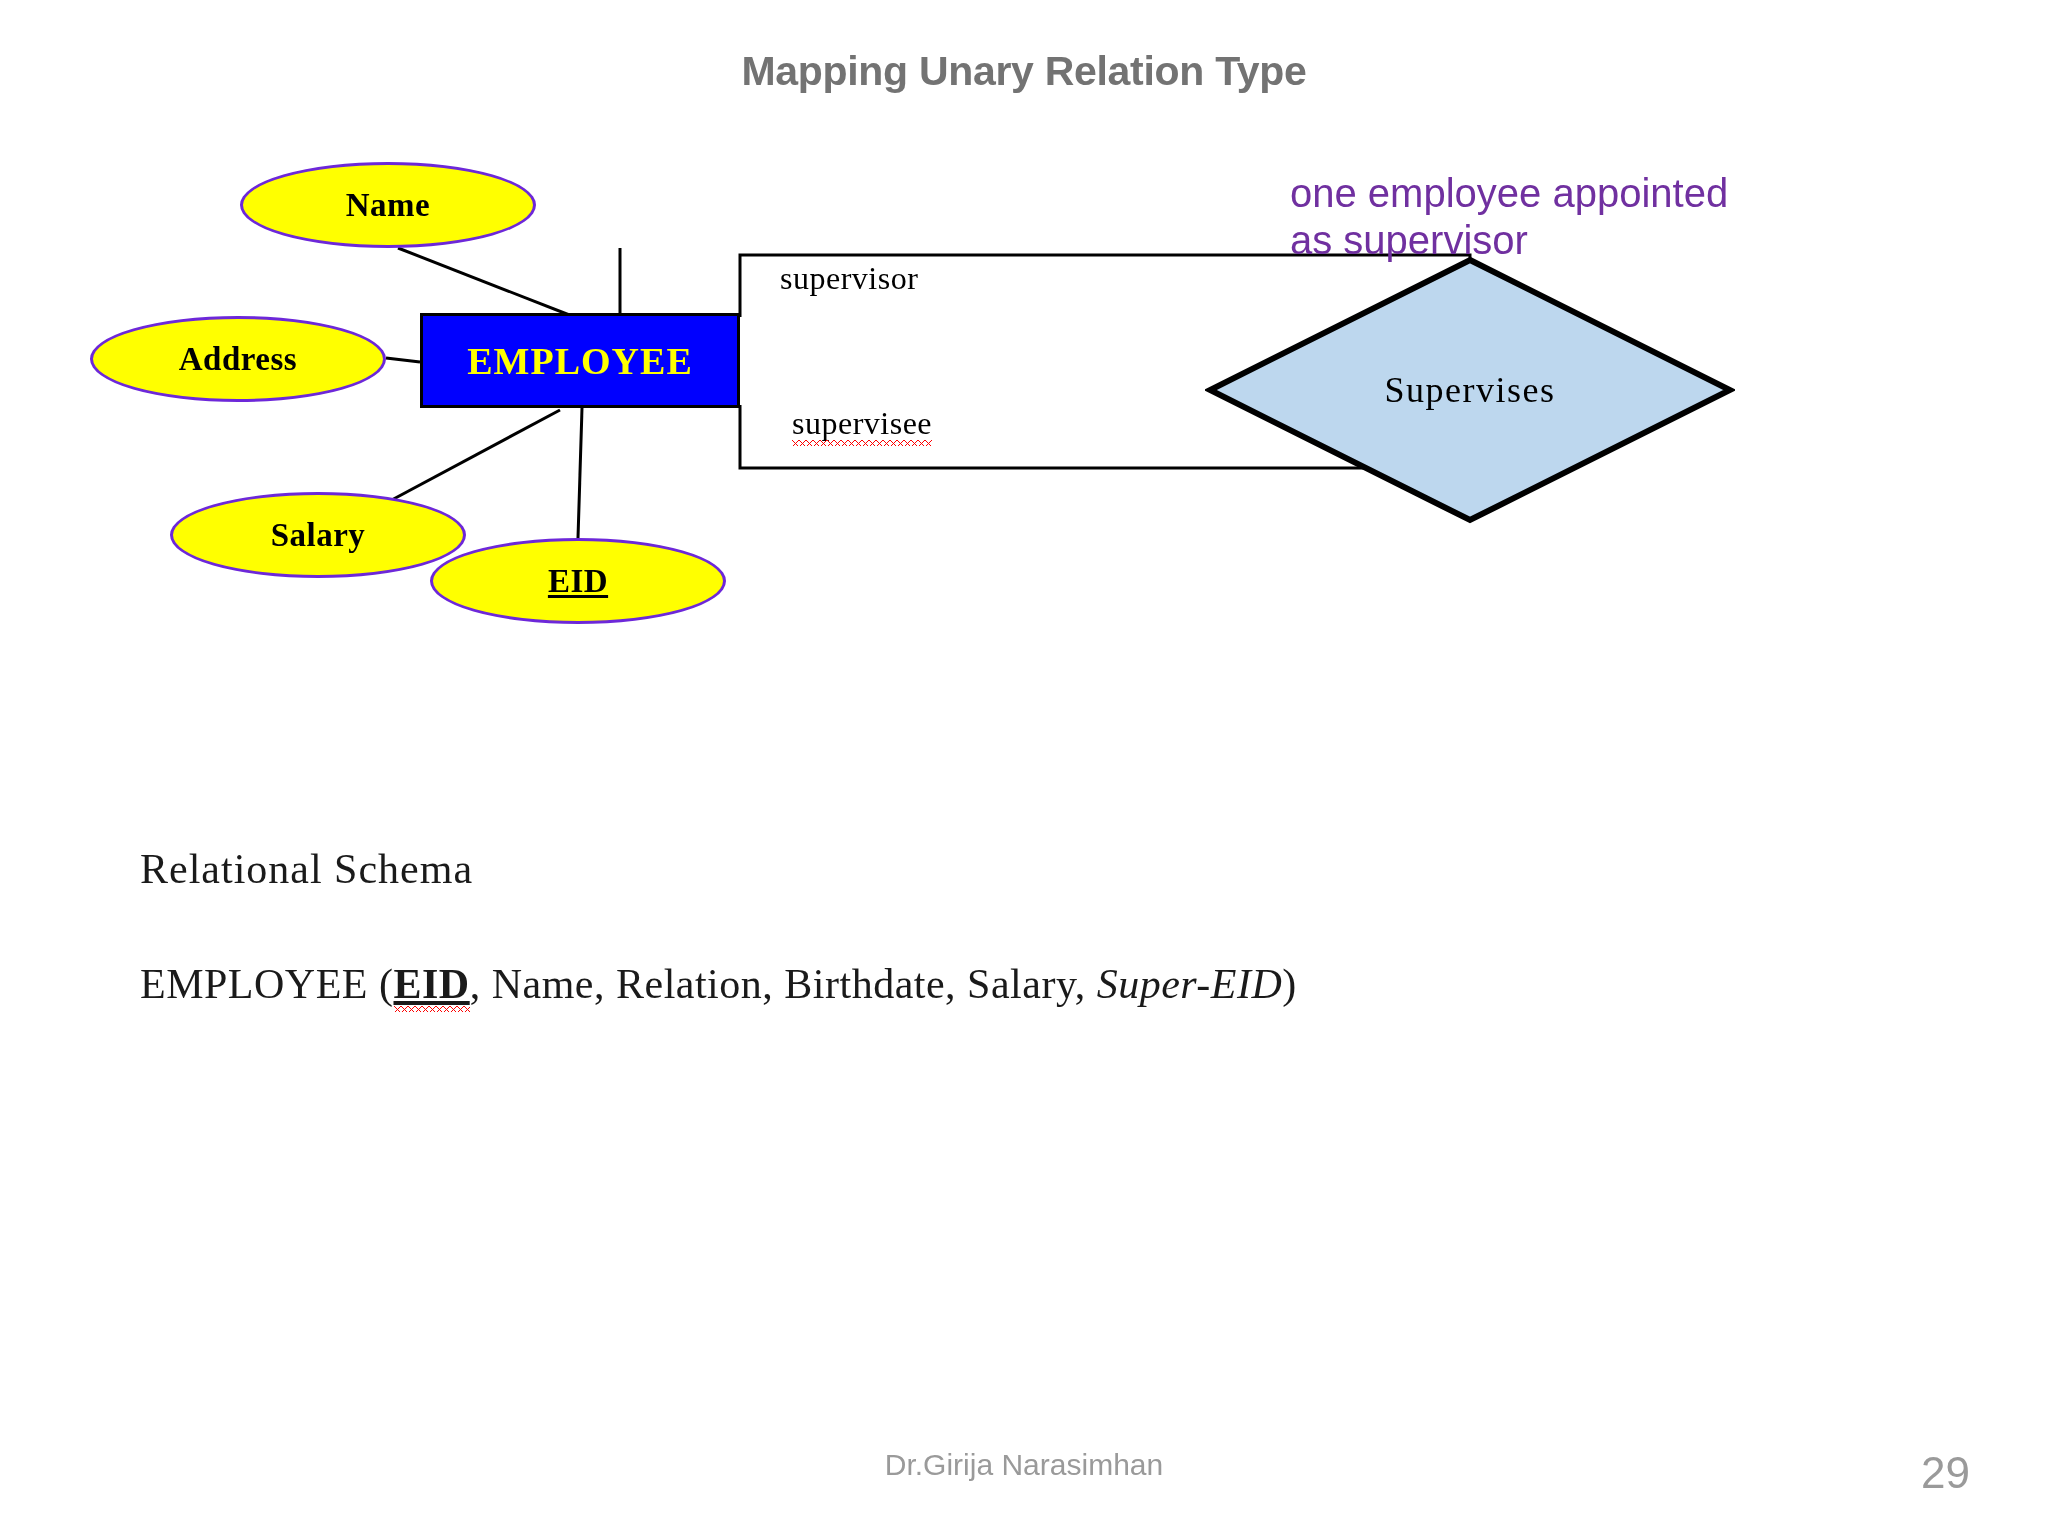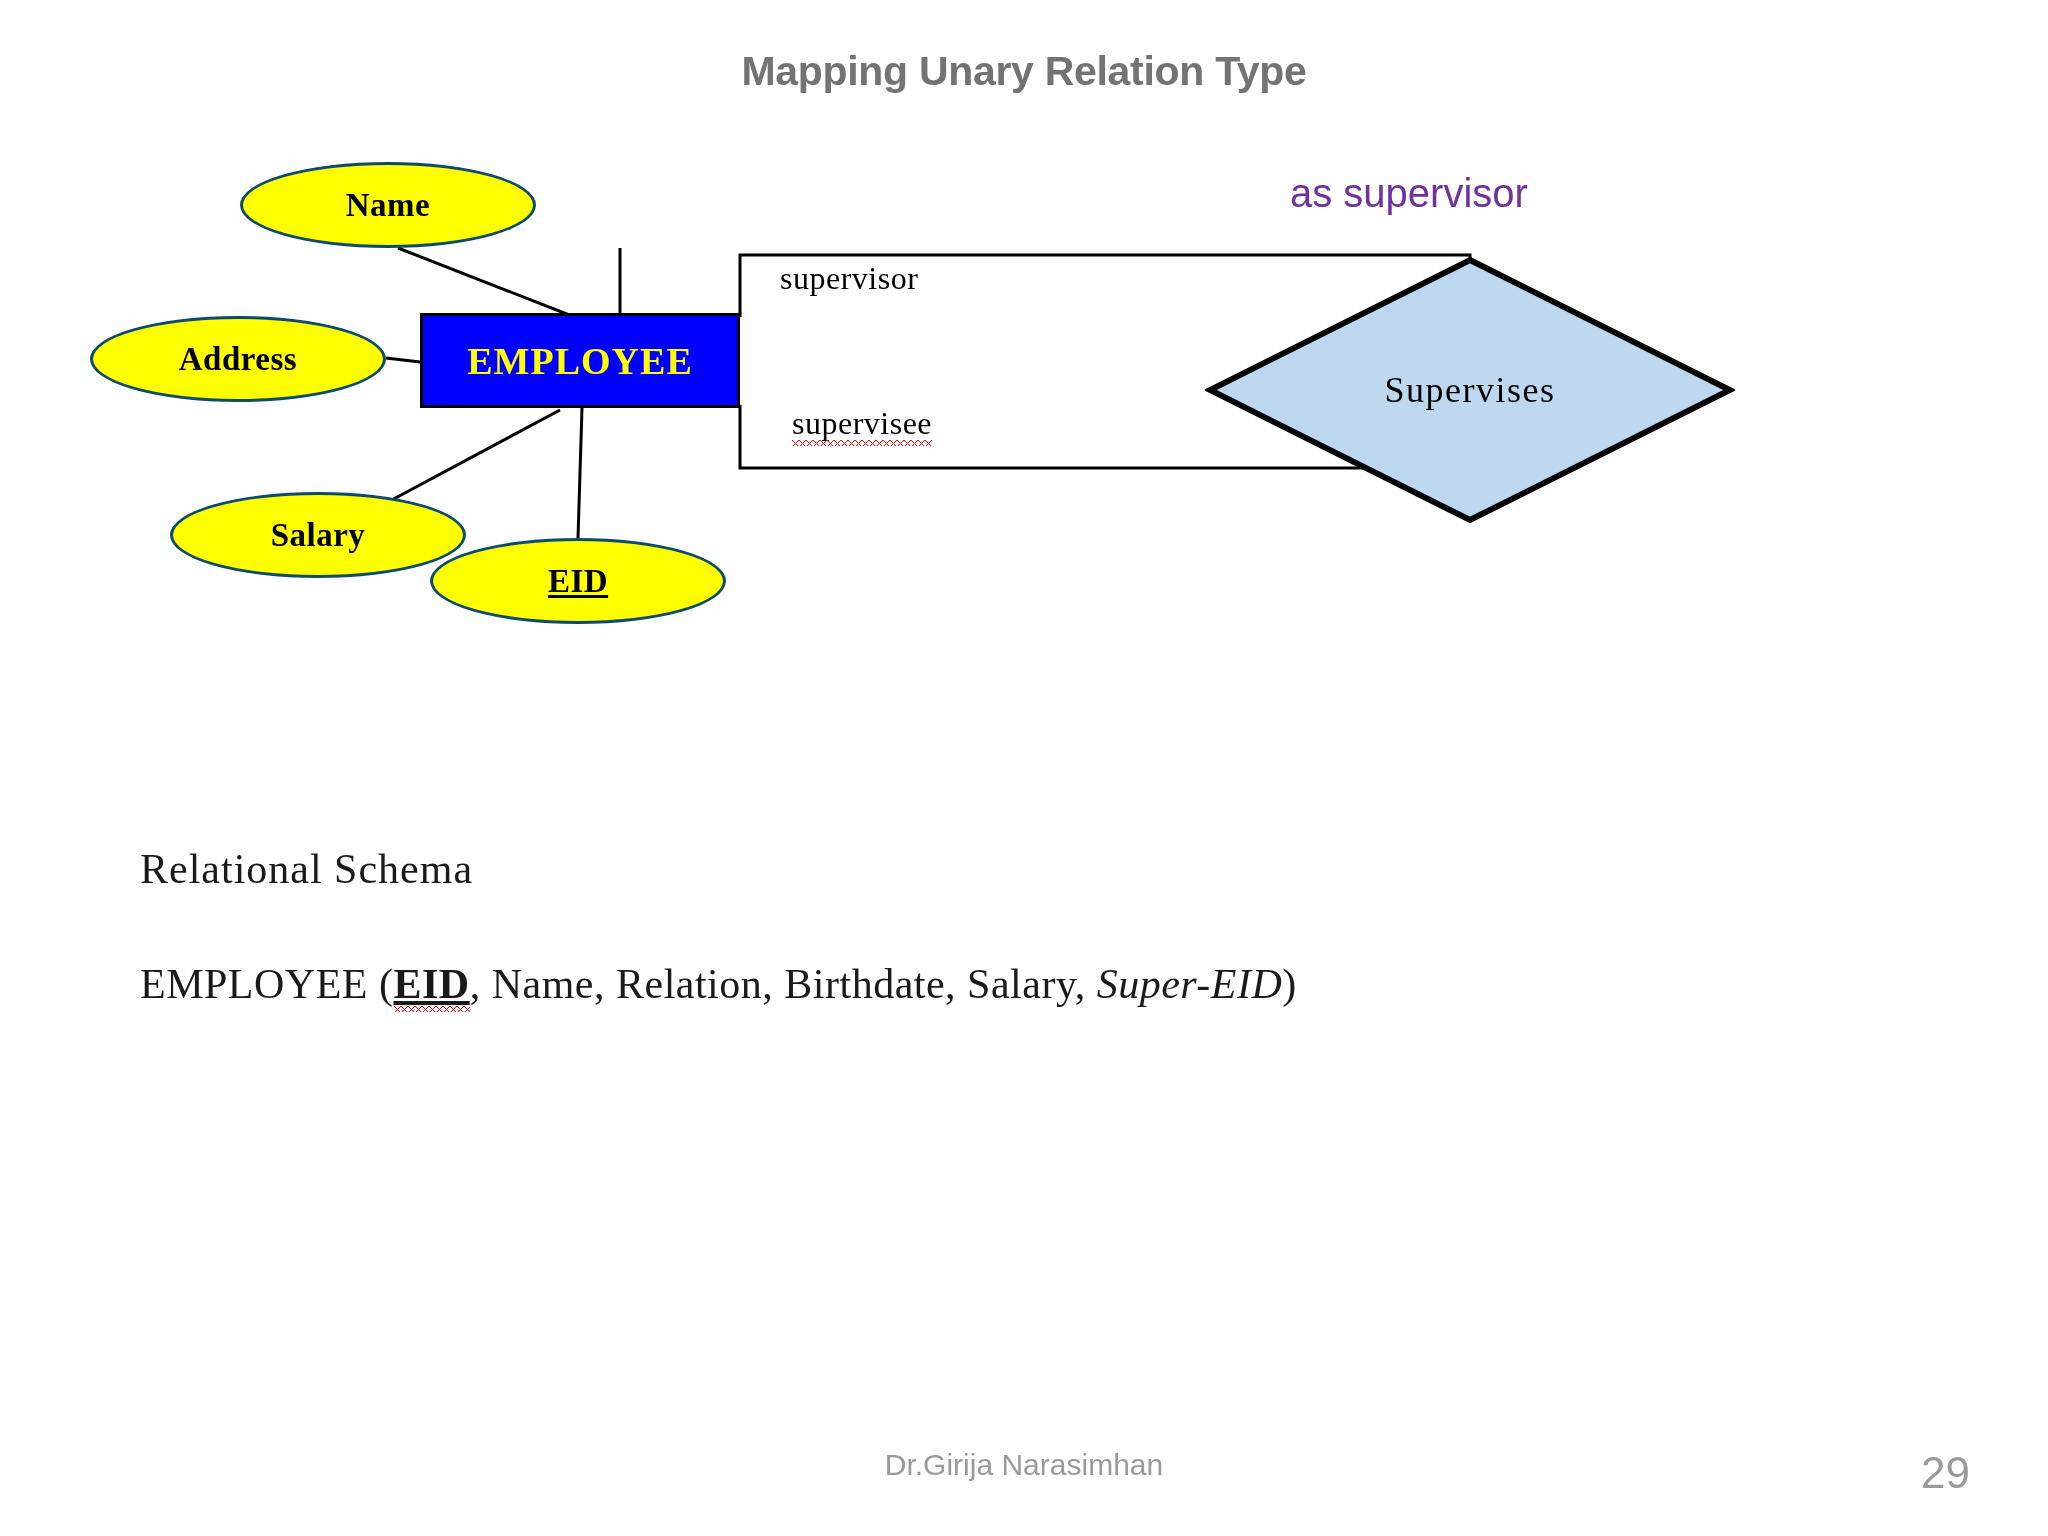--- a/index.html
+++ b/index.html
@@ -41,21 +41,21 @@
     position: absolute;
     left: 0;
     top: 0;
     width: 1800px;
     height: 620px;
   }
 
   
   .attr-ellipse {
     position: absolute;
-    border: 3px solid #0c4a6e;
+    border: 3px solid #6d28d9;
     background: #FFFF00;
     border-radius: 50%;
     display: flex;
     align-items: center;
     justify-content: center;
     font-family: "Liberation Serif", serif;
     font-weight: bold;
     font-size: 33px;
     color: #000000;
     letter-spacing: 0.5px;
@@ -269,20 +269,21 @@
     <svg id="rel-supervises-shape" viewBox="0 0 530 270" xmlns="http://www.w3.org/2000/svg">
       <polygon points="265,5 525,135 265,265 5,135" fill="#BDD7EE" stroke="#000000" stroke-width="6"></polygon>
     </svg>
     <div id="rel-supervises-label">
       <span>Supervises</span>
     </div>
   </div>
 </div>
 
 <div id="annotation-supervisor">
+  <div>one employee appointed</div>
   <div>as supervisor</div>
 </div>
 
 <div id="schema-heading">Relational Schema</div>
 
 <div id="schema-line">
   <span>EMPLOYEE</span><span>&nbsp;</span><span>(</span><span class="pk squiggle">EID</span><span>, Name, Relation, Birthdate, Salary, </span><span class="fk">Super-EID</span><span>)</span>
 </div>
 
 <div id="footer-author">Dr.Girija Narasimhan</div>

